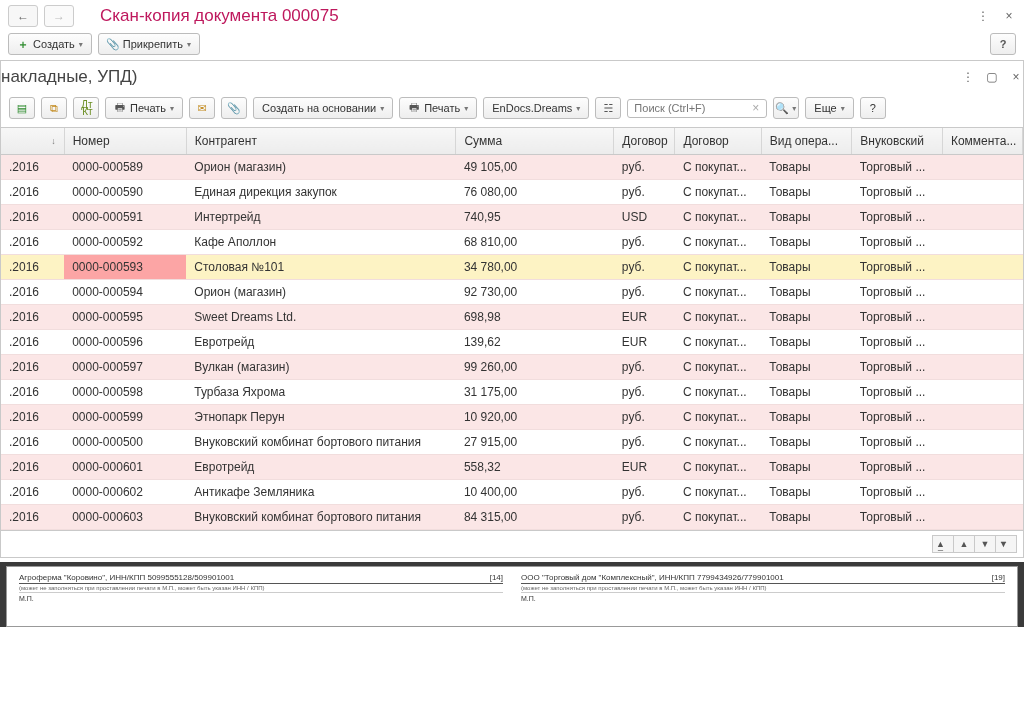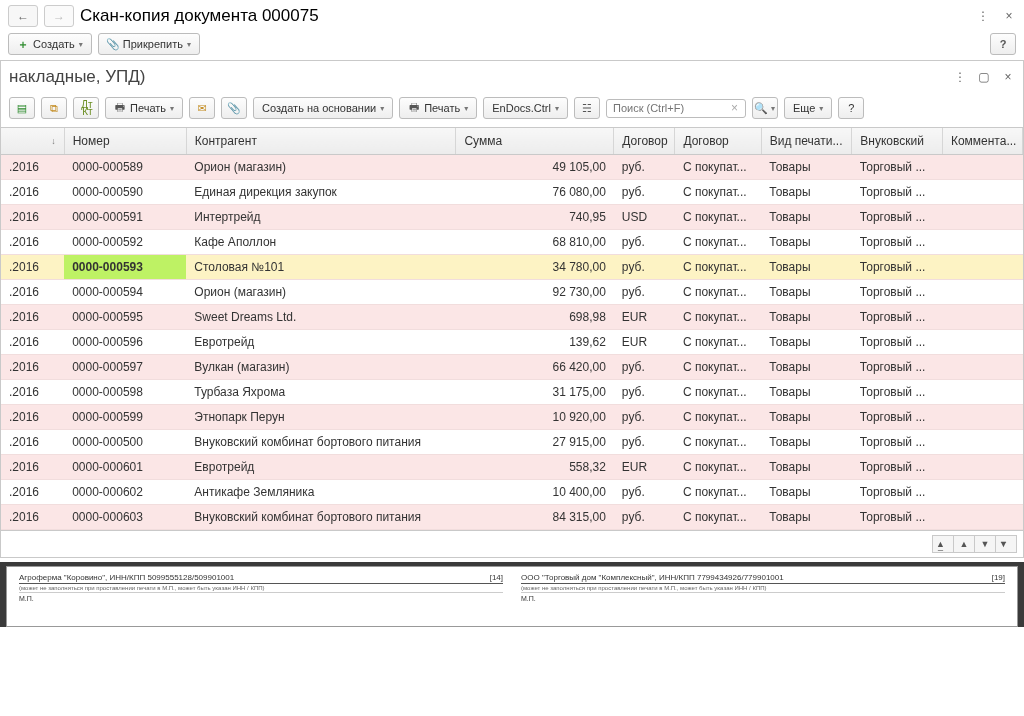--- a/index.html
+++ b/index.html
@@ -3,21 +3,21 @@
 <meta charset="utf-8">
 <style>
   * { box-sizing: border-box; font-family: Arial, sans-serif; }
   body { margin: 0; background: #fff; font-size: 12px; color: #333; overflow: hidden; width: 1024px; height: 716px; }
 
   
   .doc-titlebar {
     display: flex; align-items: center; height: 32px; padding: 0 8px; gap: 6px;
     border-bottom: 1px solid transparent;
   }
-  .doc-titlebar .title { font-size: 17px; color: #000000; margin-left: 0; }
+  .doc-titlebar .title { font-size: 17px; color: #be185d; margin-left: 20px; }
   .nav-btn {
     width: 30px; height: 22px; border: 1px solid #ccc; border-radius: 3px; background: #f7f7f7;
     display: flex; align-items: center; justify-content: center; cursor: pointer; color: #666;
   }
   .nav-btn.disabled { color: #bbb; background: #fafafa; }
   .doc-title-right { margin-left: auto; display: flex; align-items: center; gap: 12px; color: #999; }
 
   
   .doc-toolbar {
     display: flex; align-items: center; gap: 6px; height: 28px; padding: 0 8px 4px;
@@ -37,21 +37,21 @@
   .icn-print { color: #555; }
   .icn-mail { color: #c28a1d; }
   .icn-search { color: #3a67c7; }
 
   
   .sheet {
     border: 1px solid #c9c9c9; background: #fff;
     position: relative;
   }
   .sheet-header {
-    display: flex; align-items: center; height: 32px; padding: 0 8px;
+    display: flex; align-items: center; height: 32px; padding: 0 0;
   }
   .sheet-header .sheet-title { font-size: 17px; color: #444; }
   .sheet-header .right { margin-left: auto; display: flex; gap: 10px; align-items: center; }
   .win-icon { width: 14px; height: 14px; display: inline-flex; align-items: center; justify-content: center; cursor: pointer; color: #666; }
 
   
   .sheet-toolbar {
     display: flex; align-items: center; gap: 6px; padding: 4px 8px 8px;
   }
   .btn.icon-only { width: 26px; padding: 0; justify-content: center; }
@@ -76,22 +76,22 @@
     padding: 6px 8px; color: #333; font-size: 12px; white-space: nowrap; overflow: hidden;
   }
   .grid tbody td {
     padding: 5px 8px; border-bottom: 1px solid #f1dddd; color: #333; font-size: 12px;
     white-space: nowrap; overflow: hidden; text-overflow: ellipsis;
   }
   .row-odd  { background: #fbe6e6; }
   .row-even { background: #fff; }
   .row-sel  { background: #fdf3c4 !important; }
   .cell-num { color: #3a4da0; }
-  .cell-sum { text-align: right; }
-  .cell-sel-num { background: #bef264; font-weight: bold; }
+  .cell-sum { text-align: left; }
+  .cell-sel-num { background: #fca5a5; }
   .sort-arrow { font-size: 9px; color: #777; float: right; }
 
   .col-date  { width: 60px; }
   .col-num   { width: 116px; }
   .col-agent { width: 256px; }
   .col-sum   { width: 150px; }
   .col-cur   { width: 58px; }
   .col-dog   { width: 82px; }
   .col-op    { width: 86px; }
   .col-org   { width: 86px; }
@@ -185,21 +185,21 @@
     <div class="btn">
       <span>Создать на основании</span>
       <span class="caret">▾</span>
     </div>
     <div class="btn">
       <span class="icn icn-print">🖶</span>
       <span>Печать</span>
       <span class="caret">▾</span>
     </div>
     <div class="btn">
-      <span>EnDocs.Ctrl</span>
+      <span>EnDocs.Dreams</span>
       <span class="caret">▾</span>
     </div>
     <div class="btn icon-only">
       <span class="icn" style="color:#555">☵</span>
     </div>
     <div class="search-wrap">
       <input placeholder="Поиск (Ctrl+F)" style="">
       <span class="clear">×</span>
     </div>
     <div class="btn icon-only">
@@ -229,21 +229,21 @@
       <thead>
         <tr>
           <th>
               <span class="sort-arrow">↓</span>
             </th>
           <th>Номер</th>
           <th>Контрагент</th>
           <th>Сумма</th>
           <th>Договор</th>
           <th>Договор</th>
-          <th>Вид печати...</th>
+          <th>Вид опера...</th>
           <th>Внуковский</th>
           <th>Коммента...</th>
         </tr>
       </thead>
       <tbody id="grid-body">
           <tr class="row-odd">
             <td>.2016</td>
             <td class="cell-num">0000-000589</td>
             <td>Орион (магазин)</td>
             <td class="cell-sum">49 105,00</td>
@@ -327,21 +327,21 @@
             <td>EUR</td>
             <td>С покупат...</td>
             <td>Товары</td>
             <td>Торговый ...</td>
             <td></td>
           </tr>
           <tr class="row-odd">
             <td>.2016</td>
             <td class="cell-num">0000-000597</td>
             <td>Вулкан (магазин)</td>
-            <td class="cell-sum">66 420,00</td>
+            <td class="cell-sum">99 260,00</td>
             <td>руб.</td>
             <td>С покупат...</td>
             <td>Товары</td>
             <td>Торговый ...</td>
             <td></td>
           </tr>
           <tr class="row-even">
             <td>.2016</td>
             <td class="cell-num">0000-000598</td>
             <td>Турбаза Яхрома</td>

